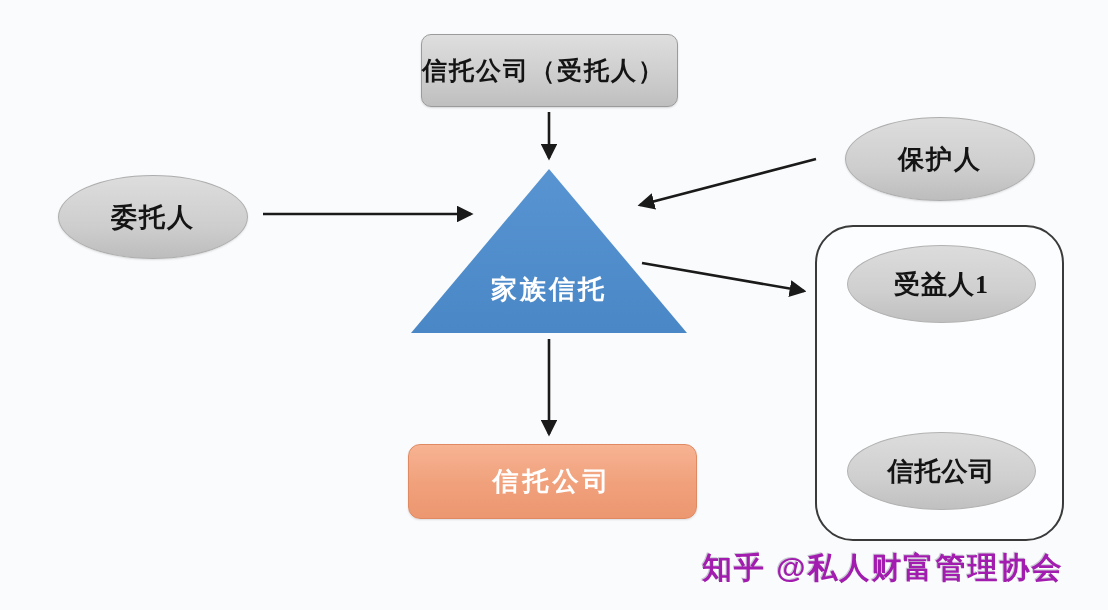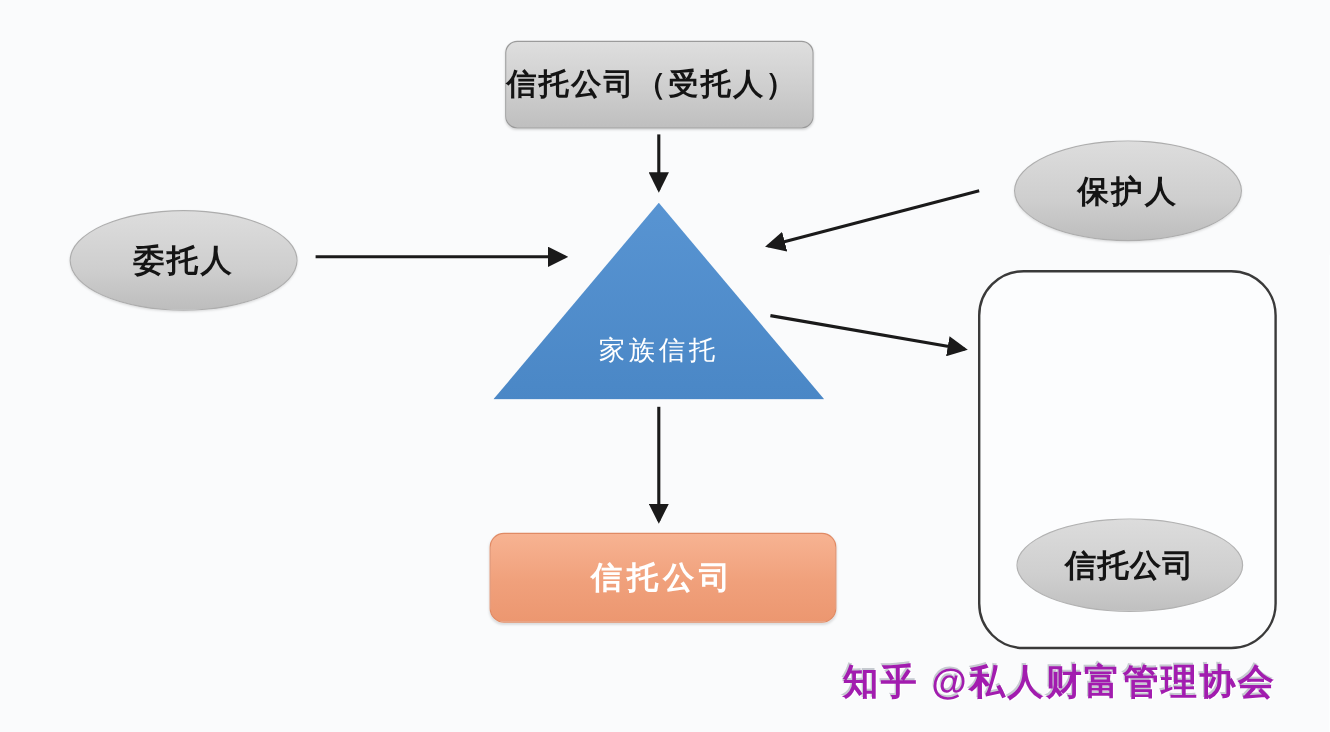--- a/index.html
+++ b/index.html
@@ -41,21 +41,21 @@
   
   .triangle{
     position:absolute;
     left:411px;top:169px;width:276px;height:164px;
     background:linear-gradient(180deg,#5894d2 0%,#4a87c6 100%);
     clip-path:polygon(50% 0%,100% 100%,0% 100%);
   }
   .triangle .line{
     position:absolute;left:0;right:0;bottom:26px;
     text-align:center;
-    font-size:22px;font-weight:normal;color:#ffffff;letter-spacing:3px;white-space:nowrap;
+    font-size:26px;font-weight:bold;color:#ffffff;letter-spacing:3px;white-space:nowrap;
   }
 
   
   .orange-box{
     position:absolute;
     left:408px;top:444px;width:287px;height:73px;
     background:linear-gradient(180deg,#f7b392 0%,#f0a07b 55%,#ec9770 100%);
     border:1px solid #e08a64;
     border-radius:12px;
     display:flex;align-items:center;justify-content:center;
@@ -122,20 +122,23 @@
 
   <div class="triangle">
     <div class="line">家族信托</div>
   </div>
 
   <div class="orange-box">
     <div class="line">信托公司</div>
   </div>
 
   <div class="bene-group">
+    <div class="bene-ellipse" id="bene-1">
+      <div class="line">受益人1</div>
+    </div>
     <div class="bene-ellipse" id="bene-n">
       <div class="line">信托公司</div>
     </div>
   </div>
 
   <svg class="arrows" viewBox="0 0 1108 610" xmlns="http://www.w3.org/2000/svg">
     <defs>
       <marker id="ah" viewBox="0 0 10 10" refX="8.5" refY="5" markerWidth="6.5" markerHeight="6.5" orient="auto-start-reverse">
         <path d="M0,0 L10,5 L0,10 z" fill="#1a1a1a"></path>
       </marker>

